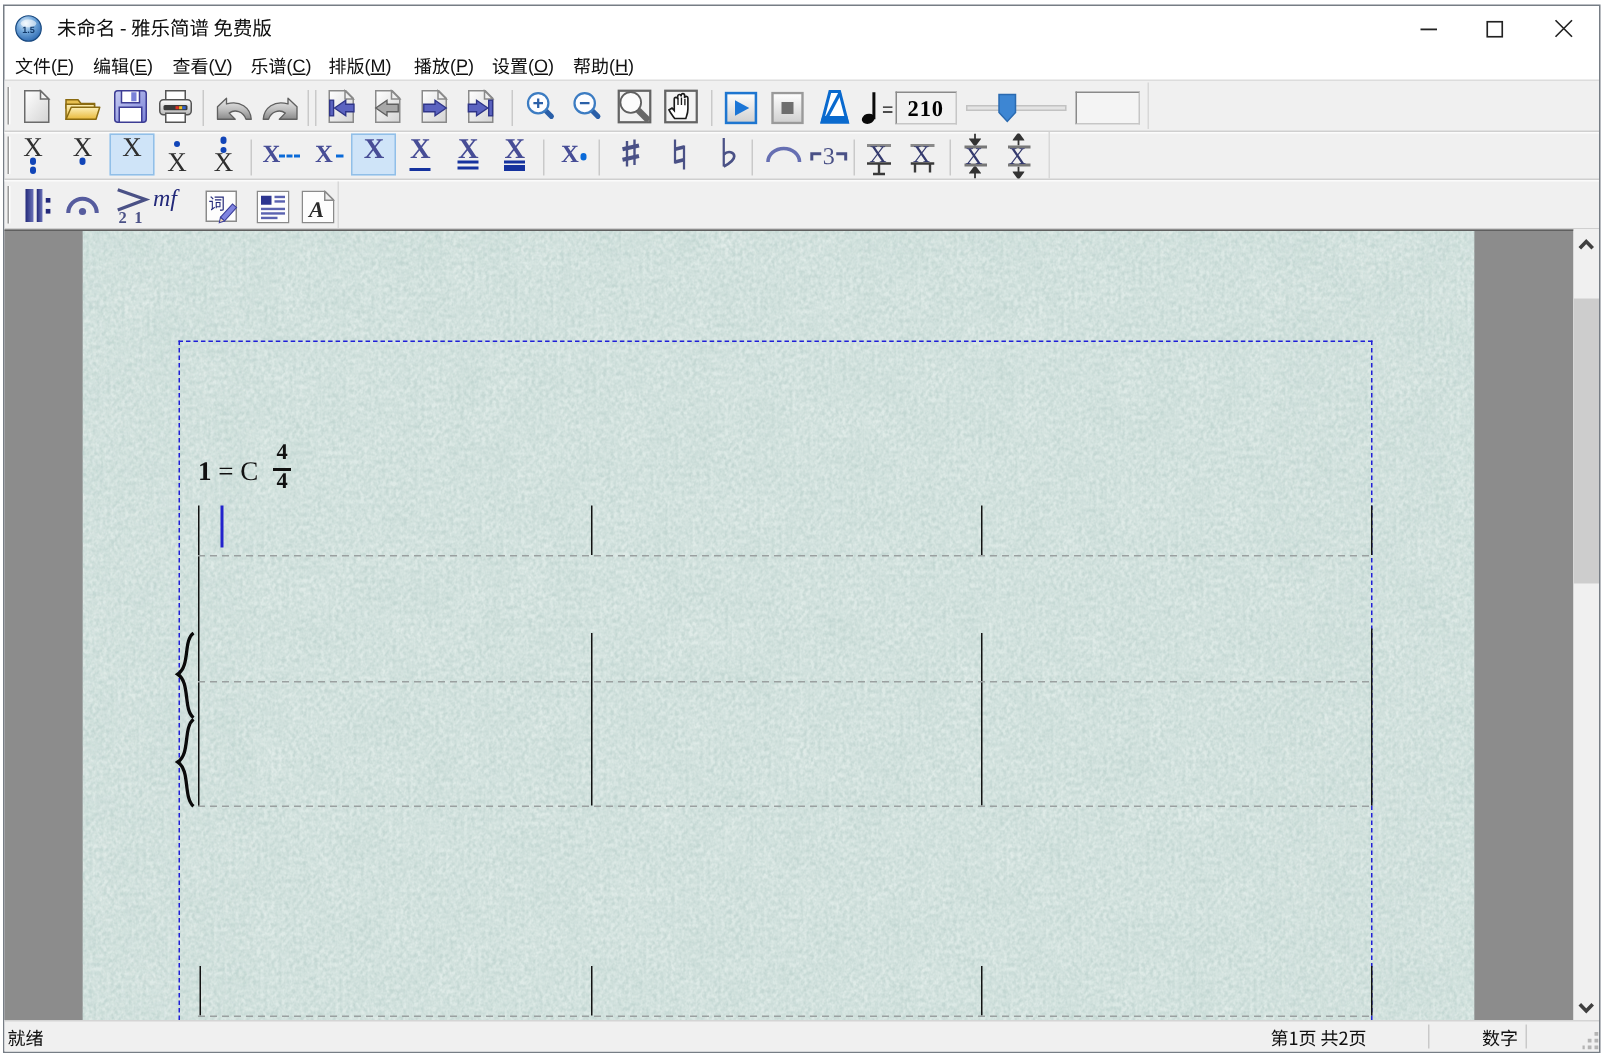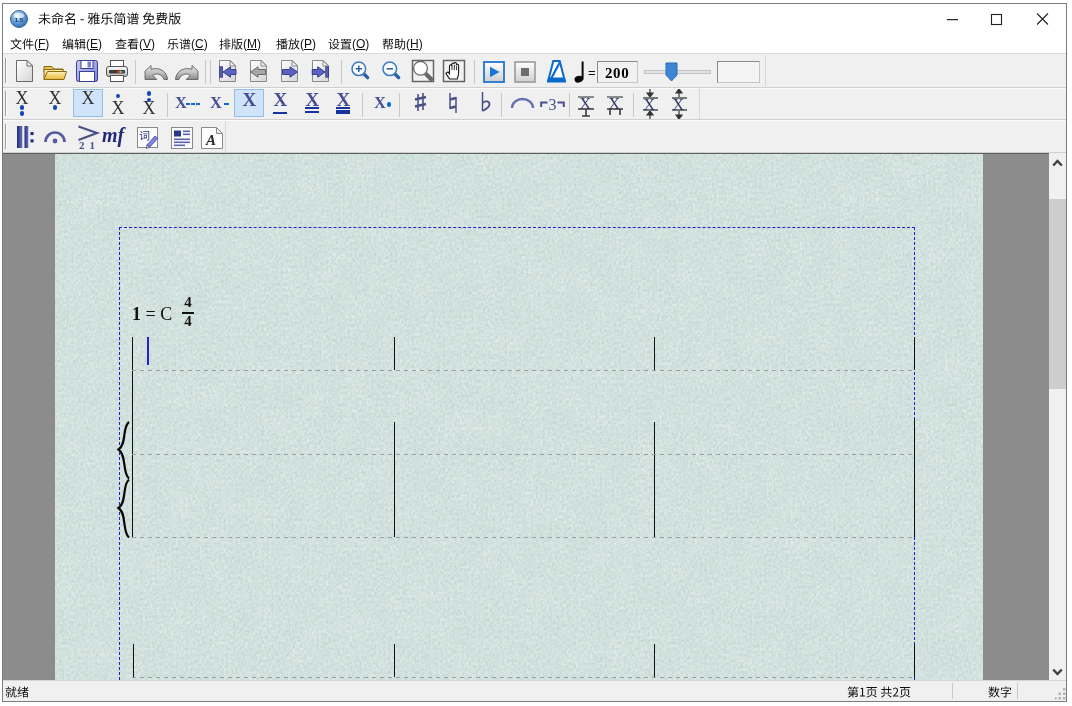--- a/index.html
+++ b/index.html
@@ -201,21 +201,21 @@
 <path d="M3,22.5 L8.3,2 h6.4 L20,22.5 z" fill="#ffffff" stroke="#0a6ace" stroke-width="2"></path>
 <path d="M2,23 l1.2,-4.6 h16.6 l1.2,4.6 z" fill="#0a6ace"></path>
 <line x1="5.4" y1="21" x2="15" y2="3" stroke="#0a6ace" stroke-width="2.2"></line>
 </svg>
 <svg class="ico" style="left:574px;top:60px" width="14" height="24">
 <ellipse cx="4.8" cy="19.2" rx="4.3" ry="3.3" fill="#0a0a0a" transform="rotate(-18 4.8 19.2)"></ellipse>
 <rect x="7.6" y="1.5" width="2" height="18" fill="#0a0a0a"></rect>
 </svg>
 <div class="abs" style="left:588px;top:64.5px;font-size:13px;color:#111">=</div>
 <div class="abs" style="left:597px;top:61px;width:41px;height:22px;background:#f1f1f1;border-top:1px solid #8a8a8a;border-left:1px solid #8a8a8a;border-right:1px solid #c6c6c6;border-bottom:1px solid #c6c6c6"></div>
-<div class="abs" style="left:605px;top:64.5px;font-family:'Liberation Serif',serif;font-weight:bold;font-size:15px;color:#000;letter-spacing:0.6px">200</div>
+<div class="abs" style="left:605px;top:64.5px;font-family:'Liberation Serif',serif;font-weight:bold;font-size:15px;color:#000;letter-spacing:0.6px">210</div>
 <div class="abs" style="left:644px;top:69.5px;width:67px;height:4px;background:#e4e4e4;border:1px solid #c2c2c2"></div>
 <svg class="ico" style="left:665px;top:62px" width="13" height="20">
 <path d="M1,1 h11 v12 l-5.5,6 L1,13 z" fill="#3d86d3" stroke="#2a6ab0"></path>
 </svg>
 <div class="abs" style="left:717px;top:61px;width:43px;height:22px;background:#f4f4f4;border-top:1px solid #8a8a8a;border-left:1px solid #8a8a8a;border-right:1px solid #c6c6c6;border-bottom:1px solid #c6c6c6"></div>
 <div class="sep1" style="left:167px;top:93px;height:24px"></div>
 <div class="sep1" style="left:361.5px;top:93px;height:24px"></div>
 <div class="sep1" style="left:399px;top:93px;height:24px"></div>
 <div class="sep1" style="left:501px;top:93px;height:24px"></div>
 <div class="sep1" style="left:569px;top:93px;height:24px"></div>
@@ -312,21 +312,21 @@
 </svg>
 <svg class="ico" style="left:44px;top:127px" width="22" height="19">
 <path d="M1.5,15 A9.2,9.2 0 0 1 20.5,15" fill="none" stroke="#565c9e" stroke-width="2.7"></path>
 <circle cx="11" cy="14" r="2.4" fill="#565c9e"></circle>
 </svg>
 <svg class="ico" style="left:77px;top:125px" width="24" height="25">
 <path d="M1.5,1.5 L20,8 L1.5,15" fill="none" stroke="#4a5186" stroke-width="2.2"></path>
 <text x="2" y="23.5" font-size="11" font-weight="bold" fill="#4a5186" font-family="Liberation Serif">2</text>
 <text x="12.5" y="23.5" font-size="11" font-weight="bold" fill="#4a5186" font-family="Liberation Serif">1</text>
 </svg>
-<div class="abs" style="left:102px;top:124px;font-family:'Liberation Serif',serif;font-style:italic;font-weight:bold;font-size:20px;color:#23297a">mf</div>
+<div class="abs" style="left:102px;top:124px;font-family:'Liberation Serif',serif;font-style:italic;font-weight:normal;font-size:16px;color:#23297a">mf</div>
 <div class="abs" style="left:136.5px;top:127px;width:21px;height:21px;background:#fdfdfd;border:1px solid #8a8a8a"></div>
 <svg class="abs" style="left:139px;top:130px;overflow:visible" width="11" height="16">
     <path d="M1.2 1.3 1.7 0.8Q2 1 2.3 1.3Q2.7 1.6 2.9 1.9Q3.2 2.2 3.4 2.4L2.9 3Q2.7 2.8 2.4 2.5Q2.1 2.2 1.8 1.9Q1.5 1.6 1.2 1.3ZM2 10.3 1.9 9.5 2.1 9.1 4.1 7.8Q4.1 7.9 4.2 8.1Q4.3 8.3 4.3 8.5Q3.6 9 3.2 9.3Q2.8 9.6 2.5 9.8Q2.3 10 2.2 10.1Q2.1 10.2 2 10.3ZM0.5 3.9H2.5V4.7H0.5ZM4.1 1H9.7V1.8H4.1ZM4.3 2.9H8.6V3.6H4.3ZM4.8 4.7H5.5V8.9H4.8ZM5.2 4.7H8V8.2H5.2V7.5H7.3V5.4H5.2ZM9.4 1H10.2V9.5Q10.2 9.9 10 10.1Q9.9 10.3 9.7 10.4Q9.4 10.5 9 10.5Q8.5 10.6 7.9 10.6Q7.8 10.4 7.8 10.3Q7.7 10.1 7.7 10Q7.6 9.8 7.6 9.7Q7.9 9.7 8.2 9.7Q8.5 9.7 8.8 9.7Q9 9.7 9.1 9.7Q9.2 9.7 9.3 9.7Q9.4 9.6 9.4 9.5ZM2 10.3Q2 10.2 1.9 10.1Q1.8 10 1.7 9.9Q1.6 9.7 1.6 9.7Q1.7 9.6 1.8 9.4Q1.9 9.3 2 9.1Q2.2 8.8 2.2 8.6V3.9H2.9V9.1Q2.9 9.1 2.8 9.2Q2.7 9.3 2.6 9.4Q2.5 9.6 2.3 9.7Q2.2 9.9 2.1 10Q2 10.2 2 10.3Z" fill="#23297a"></path>
   </svg>
 <svg class="ico" style="left:136px;top:126px" width="24" height="24">
 <g transform="rotate(-48 16 16)">
 <rect x="10.5" y="14.2" width="12" height="3.6" fill="#8084e0" stroke="#3a3e9a" stroke-width="0.7"></rect>
 <path d="M10.5,14.2 l-3.2,1.8 3.2,1.8 z" fill="#f0d8b8" stroke="#3a3e9a" stroke-width="0.7"></path>
 </g>
 </svg>

